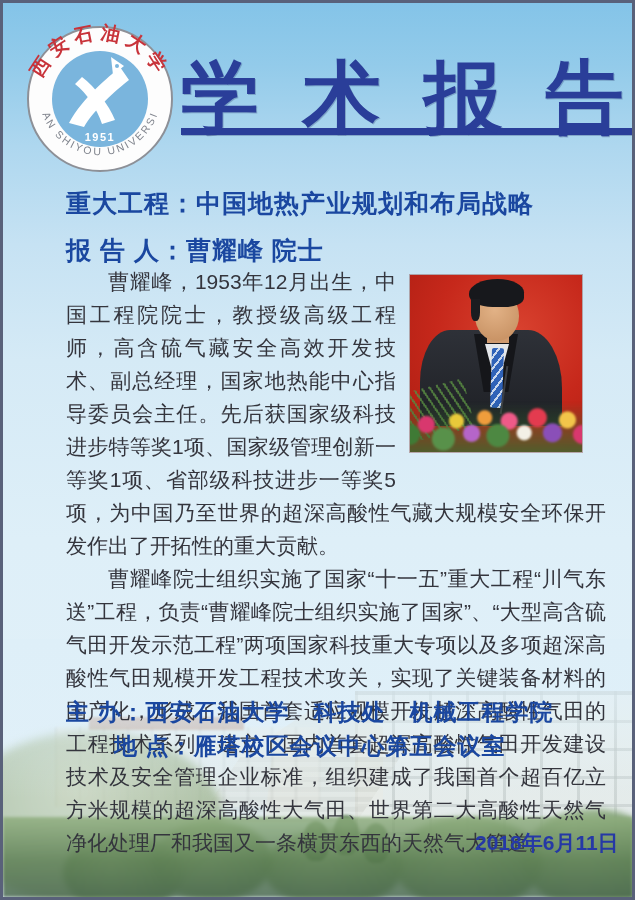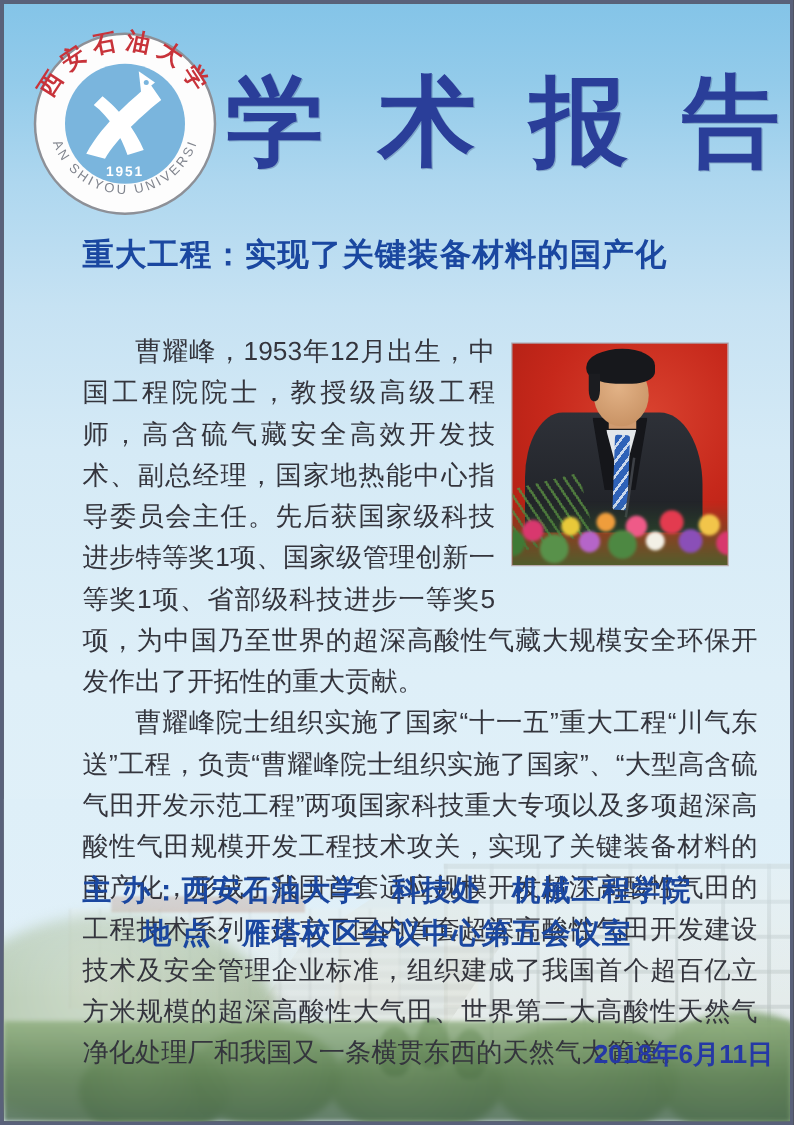--- a/index.html
+++ b/index.html
@@ -9,21 +9,21 @@
     background:linear-gradient(180deg,#84c4e8 0%,#93cbea 7%,#aed7ef 16%,#c6e2f3 27%,#d5eaf6 40%,#deeff8 60%,#e3f1f9 100%);
     font-family:"Liberation Sans",sans-serif;
   }
   
   .header{position:absolute;left:20px;top:18px;right:18px;height:156px;z-index:3;}
   .logo{position:absolute;left:2px;top:2px;width:150px;height:152px;}
   .title{
     position:absolute;left:158px;right:0;top:34px;text-align:center;
     font-family:"Liberation Serif","DejaVu Serif",serif;font-weight:bold;
     font-size:78px;line-height:1.1;letter-spacing:12px;color:#2a3e99;
-    text-shadow:1px 1px 0 rgba(20,30,90,.25);white-space:nowrap;
+    text-shadow:1px 1px 0 rgba(20,30,90,.25);white-space:nowrap;text-decoration:underline;
   }
   
   .report-head{position:absolute;left:63px;top:184px;z-index:3;color:#1a47a0;font-weight:bold;font-size:25px;letter-spacing:1px;}
   .report-head .line{margin-bottom:14px;white-space:nowrap;}
   
   .bio{position:absolute;left:63px;top:262px;width:540px;z-index:3;
        font-size:21px;line-height:33px;color:#34353d;text-align:justify;}
   .bio p{margin:0;text-indent:2em;}
   
   .photo{
@@ -152,21 +152,22 @@
         <path d="M57 54 C70 64 84 82 90 97 L77 101 C72 86 62 70 50 61 Z" fill="#ffffff"></path>
         <path d="M86 34 L99 43 L88 52 Z" fill="#ffffff"></path>
         <circle cx="92" cy="43" r="2" fill="#7ab5dd"></circle>
       </g>
       <text x="75" y="118" text-anchor="middle" font-family="Liberation Sans, sans-serif" font-size="11" font-weight="bold" fill="#ffffff" letter-spacing="1.5">1951</text>
     </svg>
     <div class="title">学 术 报 告</div>
   </div>
 
   <div class="report-head">
-    <div class="line"><span>重大工程：</span><span>实现了关键装备材料的国产化</span></div>
+    <div class="line"><span>重大工程：</span><span>中国地热产业规划和布局战略</span></div>
+    <div class="line"><span>报 告 人：</span><span>曹耀峰 院士</span></div>
   </div>
 
   <div class="bio">
     <div class="photo">
       <div class="ph-body"></div>
       <div class="ph-lapel"></div>
       <div class="ph-shirt"></div>
       <div class="ph-tie"></div>
       <div class="ph-neck"></div>
       <div class="ph-face"></div>

